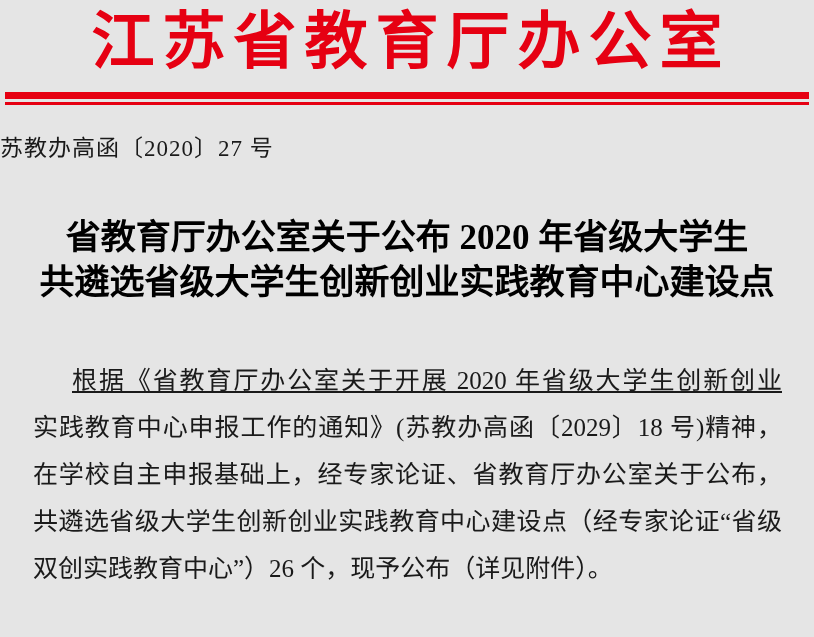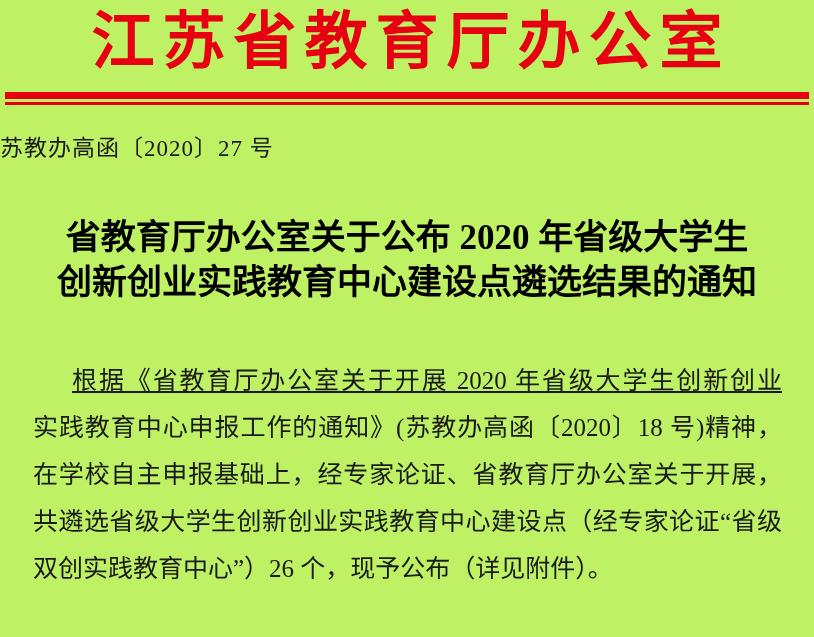--- a/index.html
+++ b/index.html
@@ -6,21 +6,21 @@
   body {
     width: 814px; height: 637px;
     background: #ffffff;
     font-family: "Liberation Serif", "DejaVu Serif", serif;
     color: #111111;
   }
   .page {
     position: relative;
     width: 814px; height: 637px;
     overflow: hidden;
-    background: #bef264;
+    background: #e5e5e5;
   }
   .letterhead {
     padding-top: 6px;
     text-align: center;
     font-size: 63px;
     line-height: 72px;
     font-weight: bold;
     letter-spacing: 8px;
     text-indent: 8px;
     color: #e60012;
@@ -71,24 +71,24 @@
 
   <div class="rule">
     <div class="rule-thick"></div>
     <div class="rule-thin"></div>
   </div>
 
   <div class="doc-number">苏教办高函〔2020〕27 号</div>
 
   <h1 class="title">
     <span class="title-line">省教育厅办公室关于公布 2020 年省级大学生</span>
-    <span class="title-line">创新创业实践教育中心建设点遴选结果的通知</span>
+    <span class="title-line">共遴选省级大学生创新创业实践教育中心建设点</span>
   </h1>
 
   <div class="content">
     <div class="para-line just indent">根据《省教育厅办公室关于开展 2020 年省级大学生创新创业</div>
-    <div class="para-line just">实践教育中心申报工作的通知》(苏教办高函〔2020〕18 号)精神，</div>
-    <div class="para-line just">在学校自主申报基础上，经专家论证、省教育厅办公室关于开展，</div>
+    <div class="para-line just">实践教育中心申报工作的通知》(苏教办高函〔2029〕18 号)精神，</div>
+    <div class="para-line just">在学校自主申报基础上，经专家论证、省教育厅办公室关于公布，</div>
     <div class="para-line just">共遴选省级大学生创新创业实践教育中心建设点（经专家论证“省级</div>
     <div class="para-line">双创实践教育中心”）26 个，现予公布（详见附件）。</div>
   </div>
 
 </div>
 
 </body></html>

